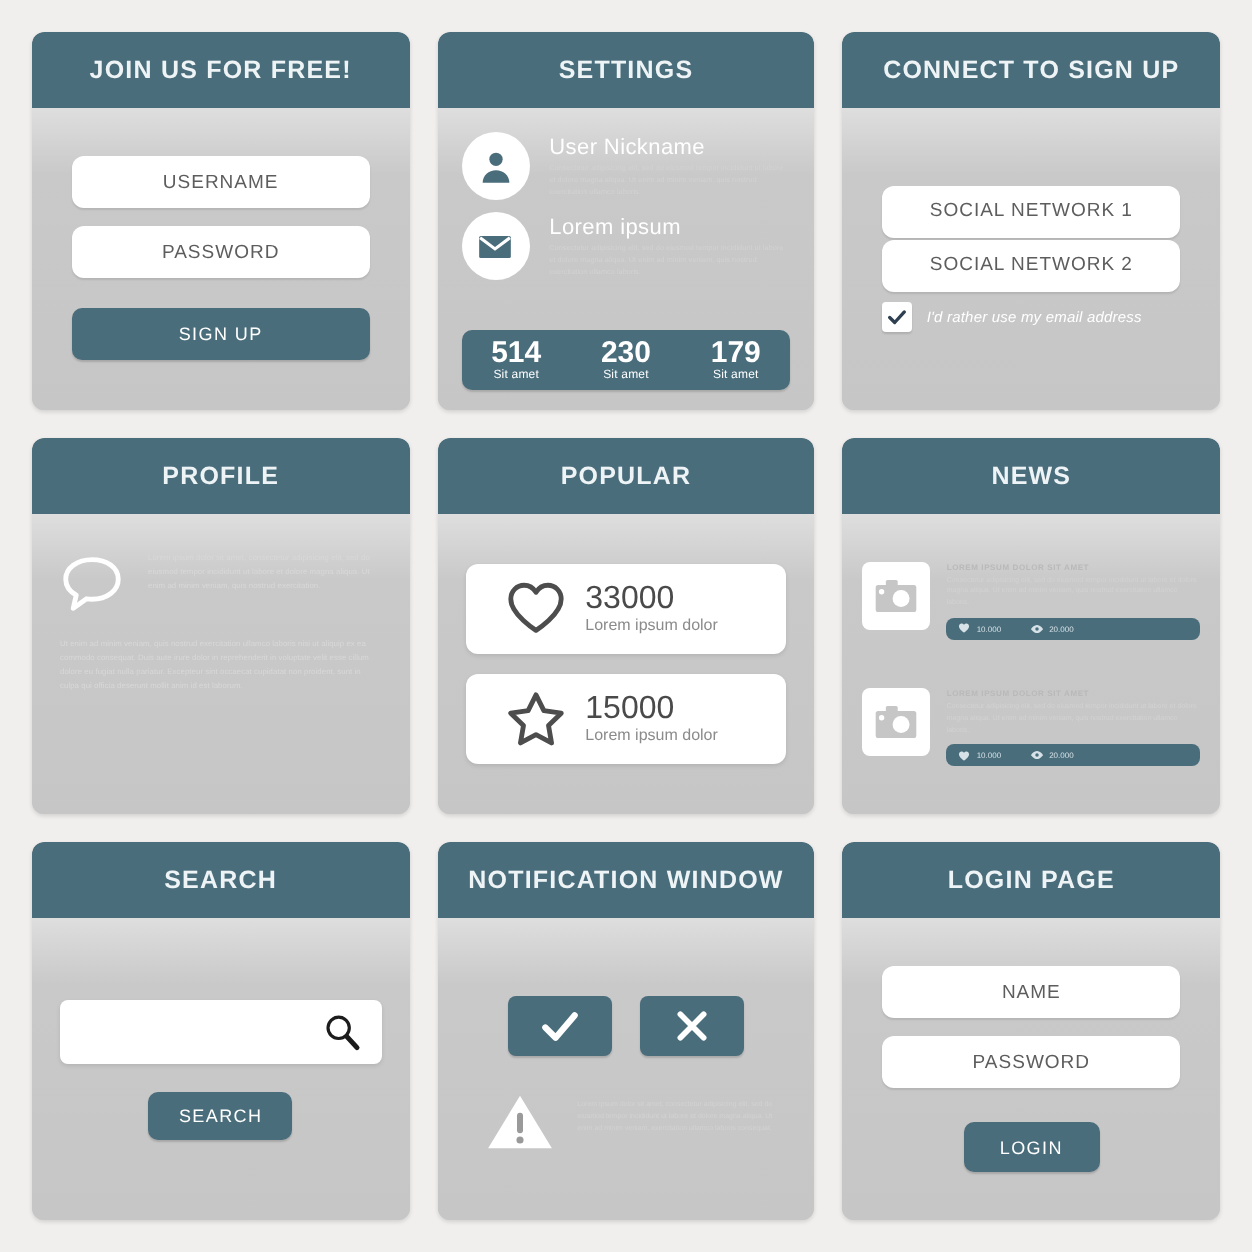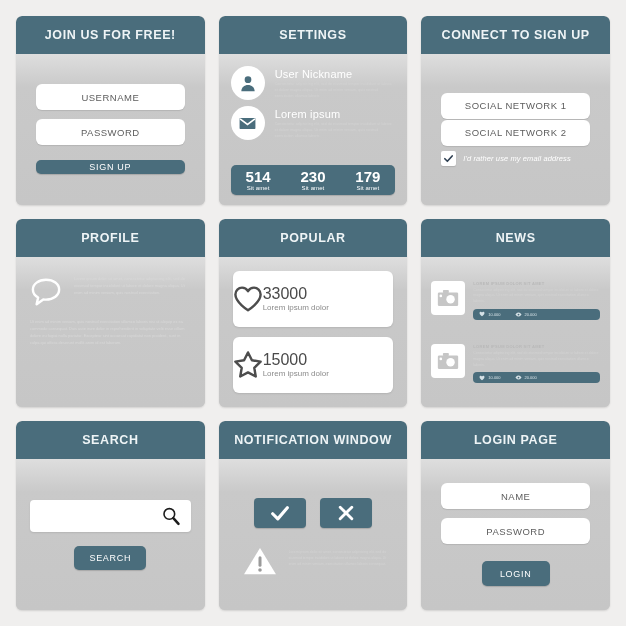--- a/index.html
+++ b/index.html
@@ -72,21 +72,21 @@
     justify-content: center;
     font-size: 9px;
     letter-spacing: 0.7px;
     box-shadow: 0 1px 1px rgba(0,0,0,0.16);
     border: none;
     font-family: inherit;
   }
 
   
   .join-body { justify-content: center; gap: 9px; padding: 15px 20px; }
-  .join-body .btn-teal { width: 100%; margin-top: 6px; height: 14px; }
+  .join-body .btn-teal { width: 100%; margin-top: 6px; height: 26px; }
 
   
   .settings-body { padding: 12px 12px 10px 12px; justify-content: space-between; }
   .set-row { display: flex; align-items: flex-end; gap: 10px; margin-bottom: 6px; }
   .circ {
     width: 34px; height: 34px; border-radius: 50%;
     background: #ffffff; flex: 0 0 34px;
     display: flex; align-items: center; justify-content: center;
   }
   .set-txt { flex: 1 1 auto; padding-top: 1px; }
@@ -122,22 +122,22 @@
   
   .profile-body { padding: 18px 14px; }
   .prof-top { display: flex; gap: 10px; align-items: flex-start; }
   .prof-icon { flex: 0 0 34px; padding-top: 2px; }
   .lorem-p { font-size: 3.9px; line-height: 1.8; color: #d8d8d8; letter-spacing: 0.04px; }
   .prof-bottom { margin-top: 11px; }
 
   
   .popular-body { justify-content: center; gap: 10px; padding: 0 14px; }
   .pop-item {
-    background: #fff; border-radius: 6px; height: 56px;
-    display: flex; align-items: center; padding: 0 0;
+    background: #fff; border-radius: 6px; height: 45px;
+    display: flex; align-items: center; gap: 10px; padding: 0 20px;
     box-shadow: 0 1px 2px rgba(0,0,0,0.10);
   }
   .pop-txt .pop-num { font-size: 16px; color: #4a4a4a; line-height: 1.05; }
   .pop-txt .pop-sub { font-size: 8px; color: #8b8b8b; }
 
   
   .news-body { padding: 12px 10px; justify-content: space-around; }
   .news-item { display: flex; gap: 8px; align-items: flex-start; }
   .news-thumb {
     width: 34px; height: 34px; background: #fff; border-radius: 4px;

